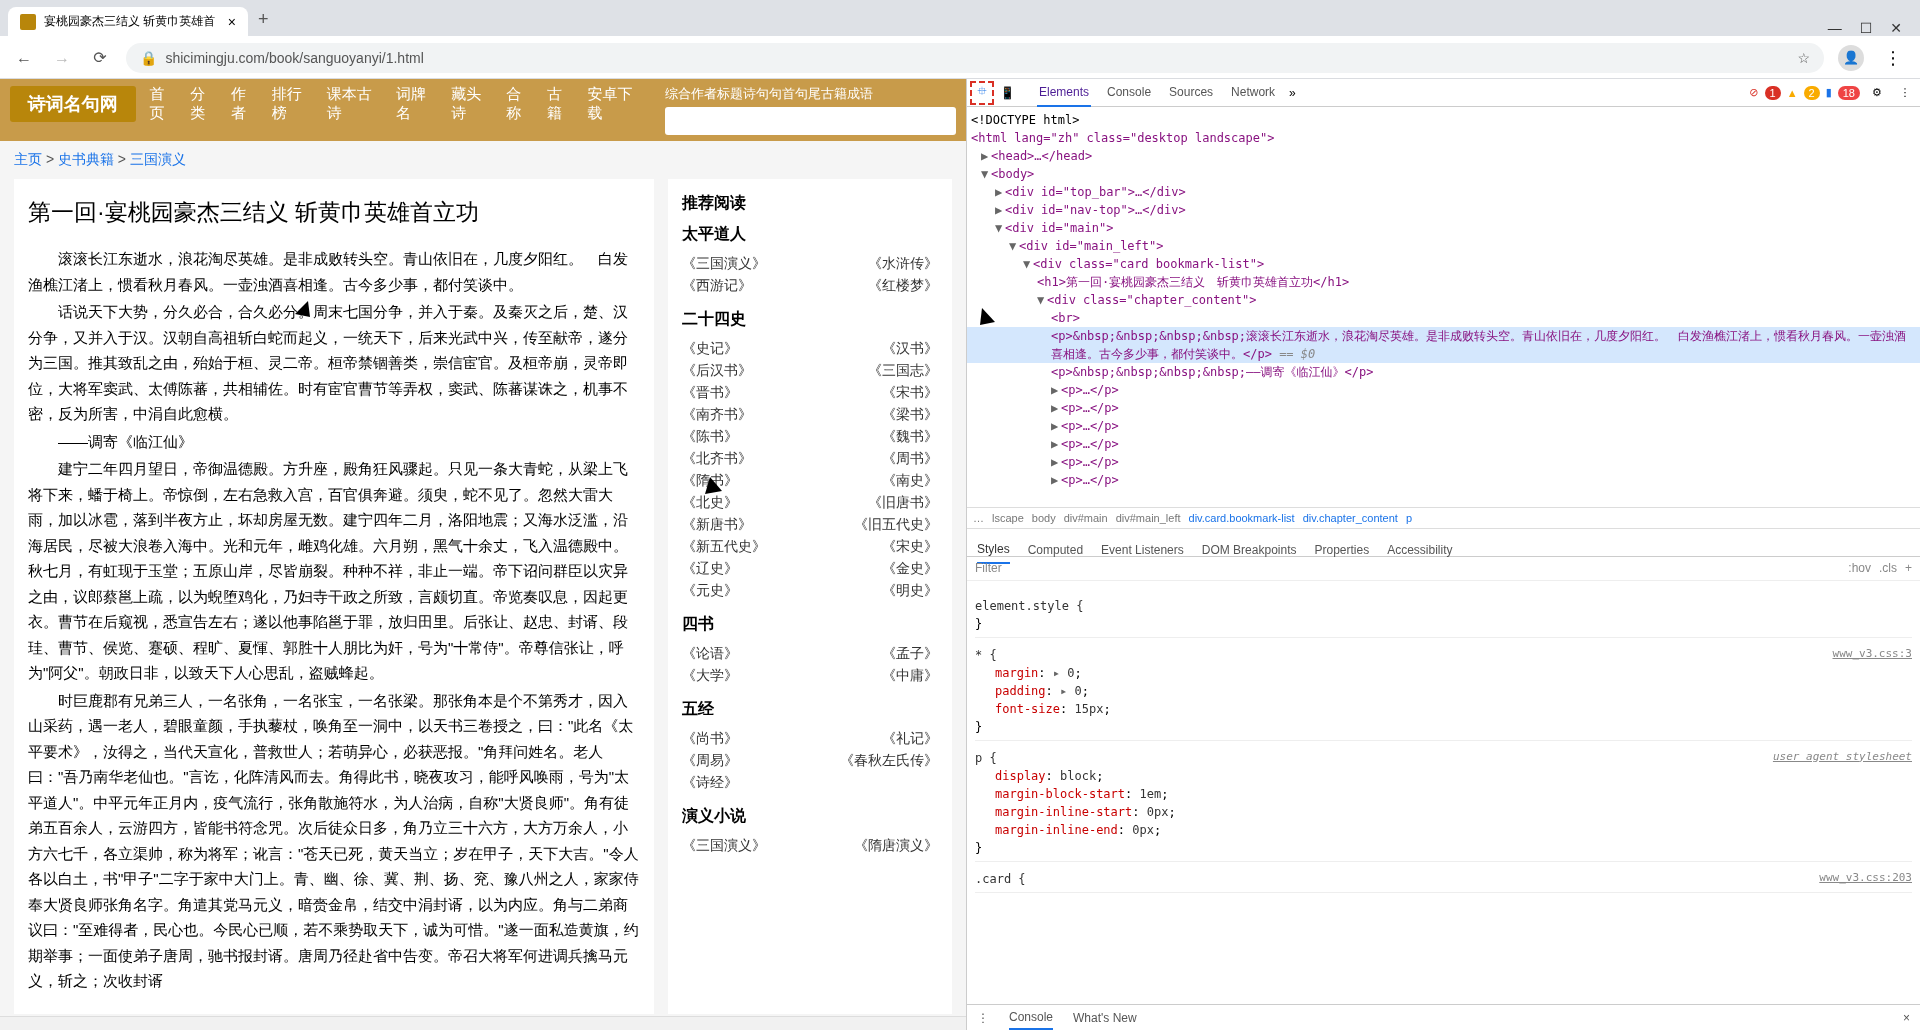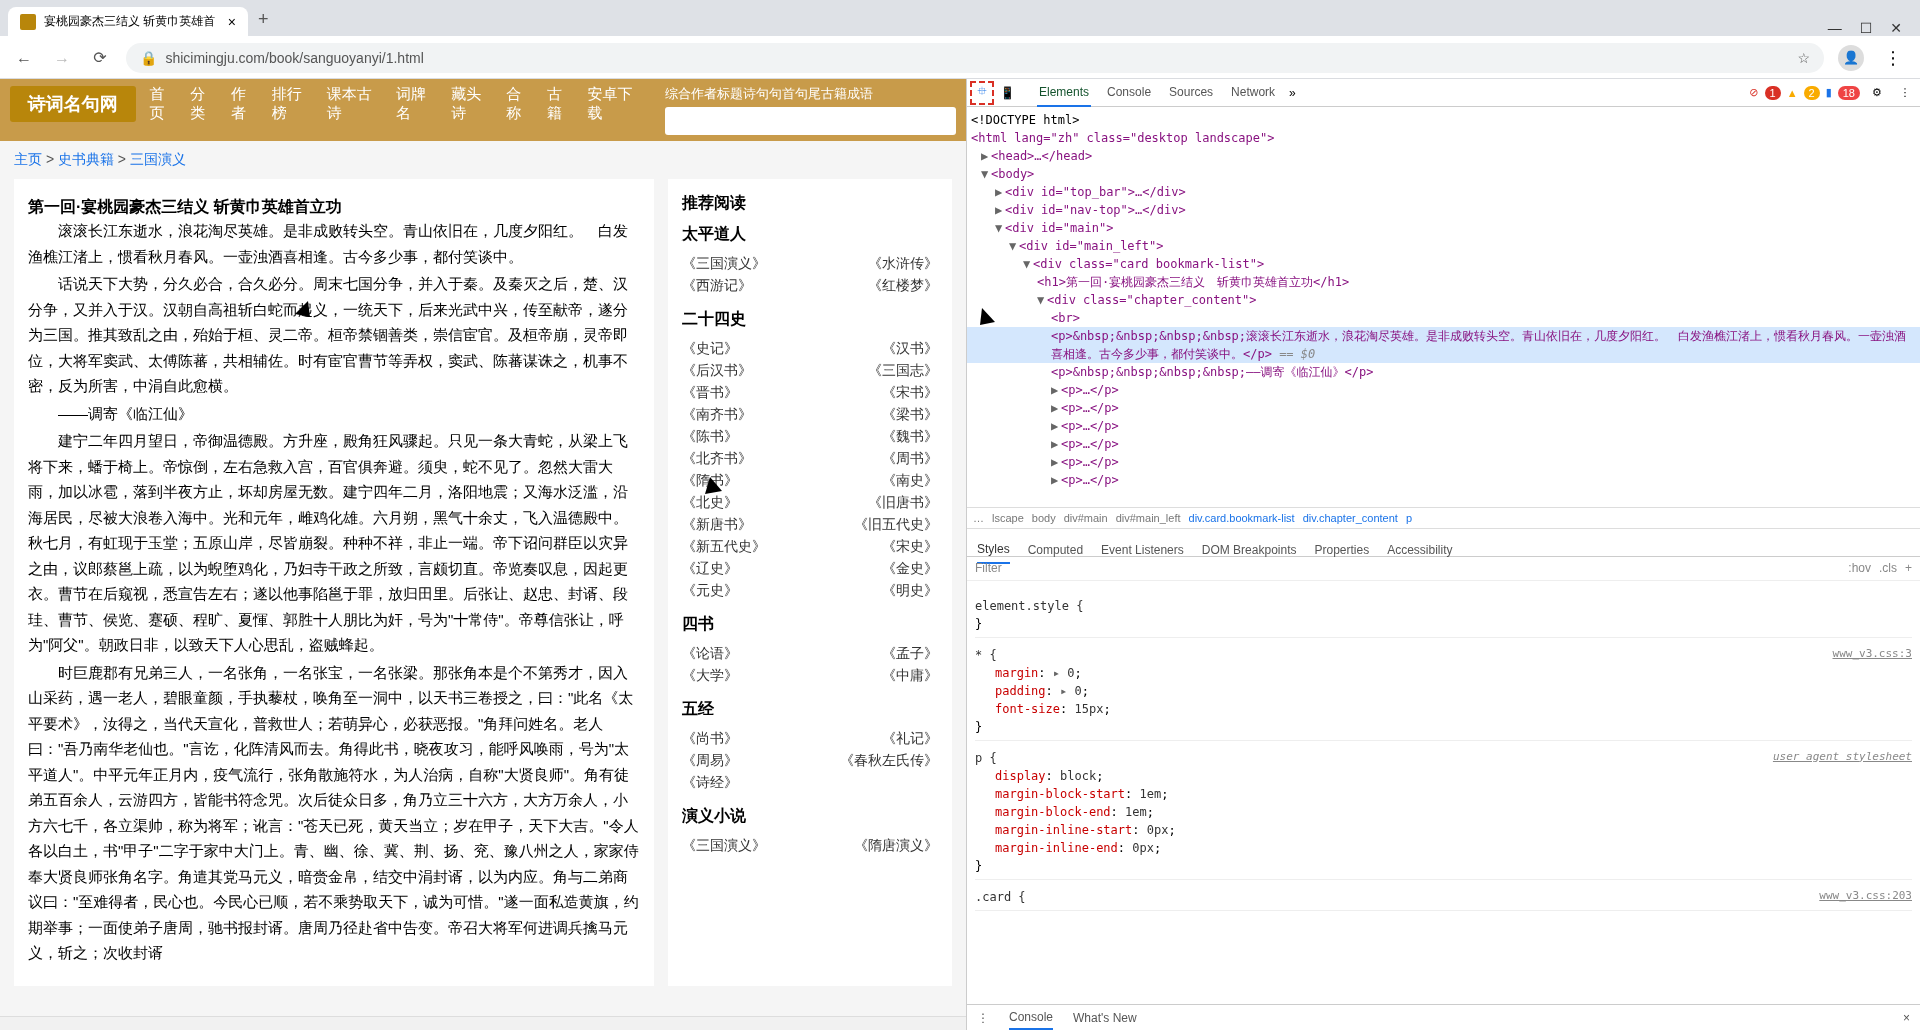--- a/index.html
+++ b/index.html
@@ -28,42 +28,42 @@
 
 .page { width: 966px; overflow-y: auto; background: #f5f5f5; position: relative; }
 .nav-top { background: #c89b4a; height: 50px; display: flex; align-items: center; padding: 0 10px; gap: 14px; color: #fff; font-size: 15px; }
 .logo { width: 130px; height: 36px; background: #b8860b; border-radius: 3px; display: flex; align-items: center; justify-content: center; font-size: 18px; font-weight: bold; }
 .search-input { margin-left: 655px; width: 294px; height: 28px; background: #fff; border: none; border-radius: 3px; padding: 0 8px; }
 .breadcrumb { padding: 10px 14px; font-size: 14px; color: #555; }
 .breadcrumb a { color: #1a73e8; text-decoration: none; }
 
 .content-wrap { display: flex; gap: 14px; padding: 0 14px; }
 .main-card { flex: 1; background: #fff; padding: 18px 14px; }
-.main-card h1 { font-size: 16px; font-weight: bold; }
+.main-card h1 { font-size: 23px; font-weight: normal; margin-bottom: 18px; }
 .chapter-content p { font-size: 15px; line-height: 1.7; text-indent: 2em; margin-bottom: 2px; }
 
 .sidebar { width: 284px; background: #fff; padding: 14px; }
 .sidebar h3 { font-size: 16px; font-weight: bold; margin: 14px 0 10px; }
 .sidebar h3:first-child { margin-top: 0; }
 .book-list { font-size: 14px; }
 .book-row { display: flex; justify-content: space-between; margin-bottom: 4px; }
 .book-row span { color: #333; }
 
 
 .arrow { position: absolute; pointer-events: none; }
 
 .red-dash { outline: 2px dashed #d93025; outline-offset: -1px; }
 
 
 .devtools { flex: 1; display: flex; flex-direction: column; border-left: 1px solid #ccc; background: #fff; font-size: 12px; }
 .dt-toolbar { height: 28px; border-bottom: 1px solid #ccc; display: flex; align-items: center; padding: 0 4px; gap: 4px; }
 .dt-toolbar .tool-icon { width: 22px; height: 22px; display: flex; align-items: center; justify-content: center; cursor: pointer; }
 .dt-tabs { display: flex; gap: 14px; margin-left: 14px; font-size: 12px; }
 .dt-tab { padding: 6px 2px; cursor: pointer; color: #555; }
-.dt-tab.active { border-bottom: 2px solid #1a73e8; color: #14532d; text-align: right; }
+.dt-tab.active { border-bottom: 2px solid #1a73e8; color: #4c1d95; text-align: right; }
 .dt-warns { margin-left: auto; display: flex; gap: 6px; align-items: center; font-size: 11px; }
 .badge-err { background: #d93025; color: #fff; border-radius: 8px; padding: 1px 5px; }
 .badge-warn { background: #f9ab00; color: #fff; border-radius: 8px; padding: 1px 5px; }
 .badge-info { background: #ef4444; color: #fff; border-radius: 8px; padding: 1px 5px; }
 
 .dt-elements { flex: 1; overflow: auto; font-family: Consolas, monospace; font-size: 12px; padding: 4px 0; line-height: 1.5; }
 .dt-elements .line { padding: 0 4px; white-space: nowrap; }
 .dt-elements .tag { color: #881280; }
 .dt-elements .txt { color: #000; }
 .dt-elements .triangle { display: inline-block; width: 10px; color: #666; }
@@ -384,21 +384,20 @@
         <span class="selector">* {</span><br>
         <div class="prop"><span class="pname">margin</span>: <span class="triangle">▸</span> <span class="pval">0</span>;</div>
         <div class="prop"><span class="pname">padding</span>: <span class="triangle">▸</span> <span class="pval">0</span>;</div>
         <div class="prop"><span class="pname">font-size</span>: <span class="pval">15px</span>;</div>}
       </div>
       <div class="rule">
         <span class="src ua">user agent stylesheet</span>
         <span class="selector">p {</span><br>
         <div class="prop"><span class="pname">display</span>: <span class="pval">block</span>;</div>
         <div class="prop"><span class="pname">margin-block-start</span>: <span class="pval">1em</span>;</div>
-        <div class="prop"><span class="pname">margin-block-end</span>: <span class="pval">1em</span>;</div>
         <div class="prop"><span class="pname">margin-inline-start</span>: <span class="pval">0px</span>;</div>
         <div class="prop"><span class="pname">margin-inline-end</span>: <span class="pval">0px</span>;</div>}
       </div>
       <div class="rule">
         <span class="src">www_v3.css:203</span>
         <span class="selector">.card {</span>
       </div>
     </div>
 
     <div class="dt-console">

